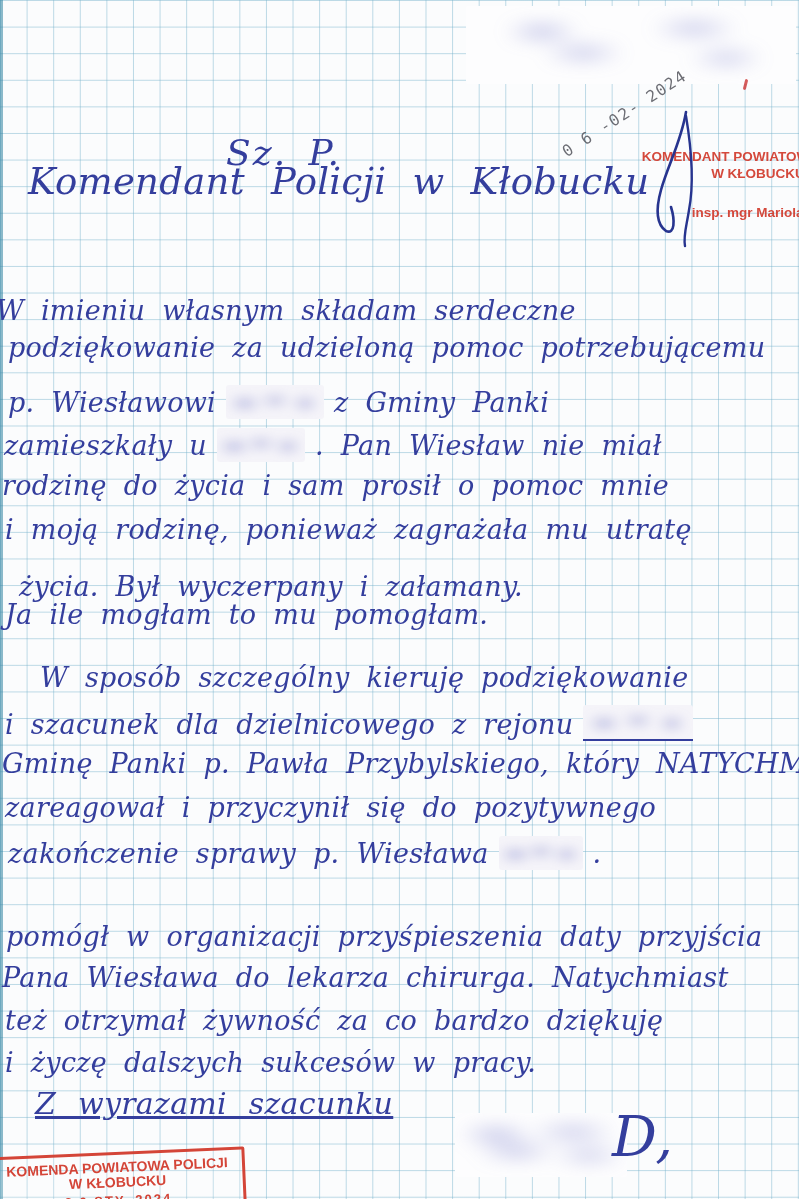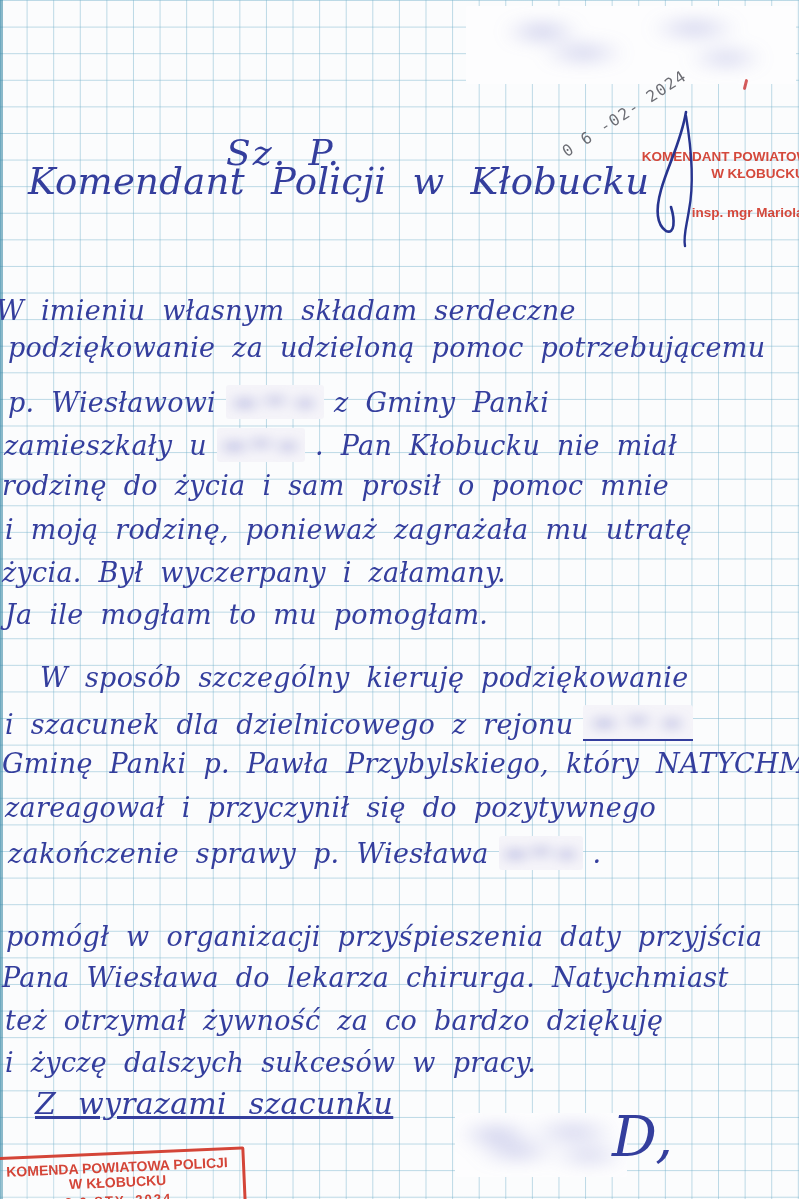--- a/index.html
+++ b/index.html
@@ -122,29 +122,29 @@
   <div class="hand" style="left:-4px;top:295px;">
     <span>W imieniu własnym składam serdeczne</span>
   </div>
   <div class="hand" style="left:8px;top:332px;">
     <span>podziękowanie za udzieloną pomoc potrzebującemu</span>
   </div>
   <div class="hand" style="left:8px;top:385px;">
     <span>p. Wiesławowi</span><span class="redaction" style="width:98px;"><span class="smudge"></span></span><span>z Gminy Panki</span>
   </div>
   <div class="hand" style="left:4px;top:428px;">
-    <span>zamieszkały u</span><span class="redaction" style="width:88px;"><span class="smudge"></span></span><span>. Pan Kłobucku nie miał</span>
+    <span>zamieszkały u</span><span class="redaction" style="width:88px;"><span class="smudge"></span></span><span>. Pan Wiesław nie miał</span>
   </div>
   <div class="hand" style="left:2px;top:470px;">
     <span>rodzinę do życia i sam prosił o pomoc mnie</span>
   </div>
   <div class="hand" style="left:5px;top:514px;">
     <span>i moją rodzinę, ponieważ zagrażała mu utratę</span>
   </div>
-  <div class="hand" style="left:2px;top:557px;">
+  <div class="hand" style="left:2px;top:571px;padding-left:17px;">
     <span>życia. Był wyczerpany i załamany.</span>
   </div>
   <div class="hand" style="left:5px;top:599px;">
     <span>Ja ile mogłam to mu pomogłam.</span>
   </div>
 
   <div class="hand" style="left:40px;top:662px;">
     <span>W sposób szczególny kieruję podziękowanie</span>
   </div>
   <div class="hand" style="left:5px;top:705px;">

